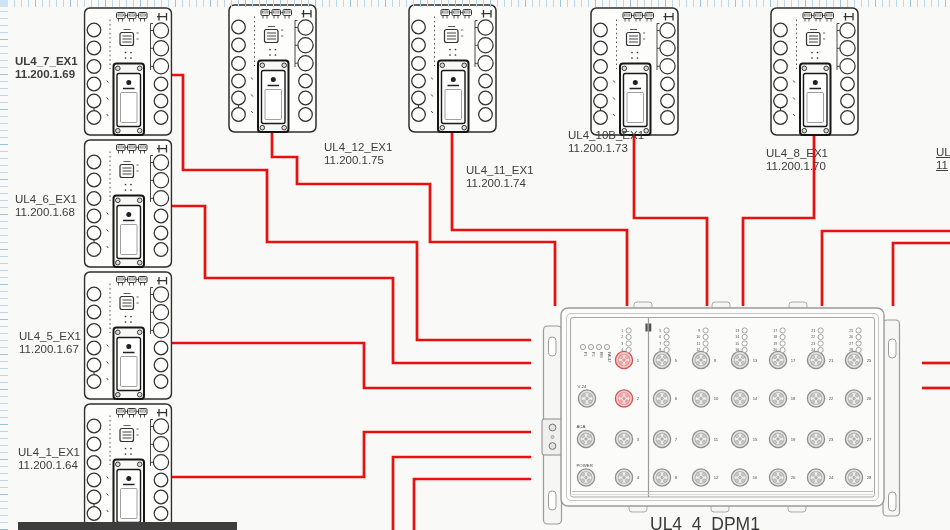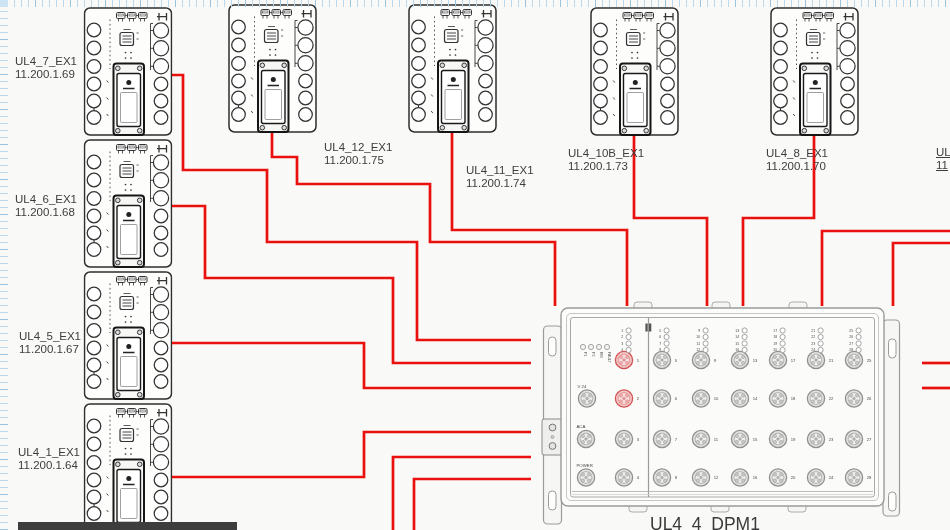--- a/index.html
+++ b/index.html
@@ -549,21 +549,21 @@
         <path d="M634,136 L634,218 L707,218 L707,306" class="cable" stroke="#e9100d"></path>
         <path d="M814,136 L814,218 L743,218 L743,306" class="cable" stroke="#e9100d"></path>
         <path d="M951,231 L822,231 L822,306" class="cable" stroke="#e9100d"></path>
         <path d="M951,243 L893,243 L893,306" class="cable" stroke="#e9100d"></path>
         <path d="M922,363 L951,363" class="cable" stroke="#e9100d"></path>
         <path d="M922,388 L951,388" class="cable" stroke="#e9100d"></path>
       </g>
   </svg>
 
   <div id="labels">
-      <div class="dev-label" style="left: 15px; top: 55px;">
+      <div class="dev-label" style="left: 15px; top: 55px; font-weight: bold;">
         <div>UL4_7_EX1</div>
         <div>11.200.1.69</div>
       </div>
       <div class="dev-label" style="left: 15px; top: 193px;">
         <div>UL4_6_EX1</div>
         <div>11.200.1.68</div>
       </div>
       <div class="dev-label" style="left: 11px; top: 330px; margin-left: 8px;">
         <div>UL4_5_EX1</div>
         <div>11.200.1.67</div>
@@ -573,21 +573,21 @@
         <div>11.200.1.64</div>
       </div>
       <div class="dev-label" style="left: 324px; top: 141px;">
         <div>UL4_12_EX1</div>
         <div>11.200.1.75</div>
       </div>
       <div class="dev-label" style="left: 466px; top: 164px;">
         <div>UL4_11_EX1</div>
         <div>11.200.1.74</div>
       </div>
-      <div class="dev-label" style="left: 568px; top: 147px;">
+      <div class="dev-label" style="left: 568px; top: 129px;">
         <div>UL4_10B_EX1</div>
         <div>11.200.1.73</div>
       </div>
       <div class="dev-label" style="left: 766px; top: 147px;">
         <div>UL4_8_EX1</div>
         <div>11.200.1.70</div>
       </div>
     </div>
 
   <div class="dpm-title">UL4_4_DPM1</div>

